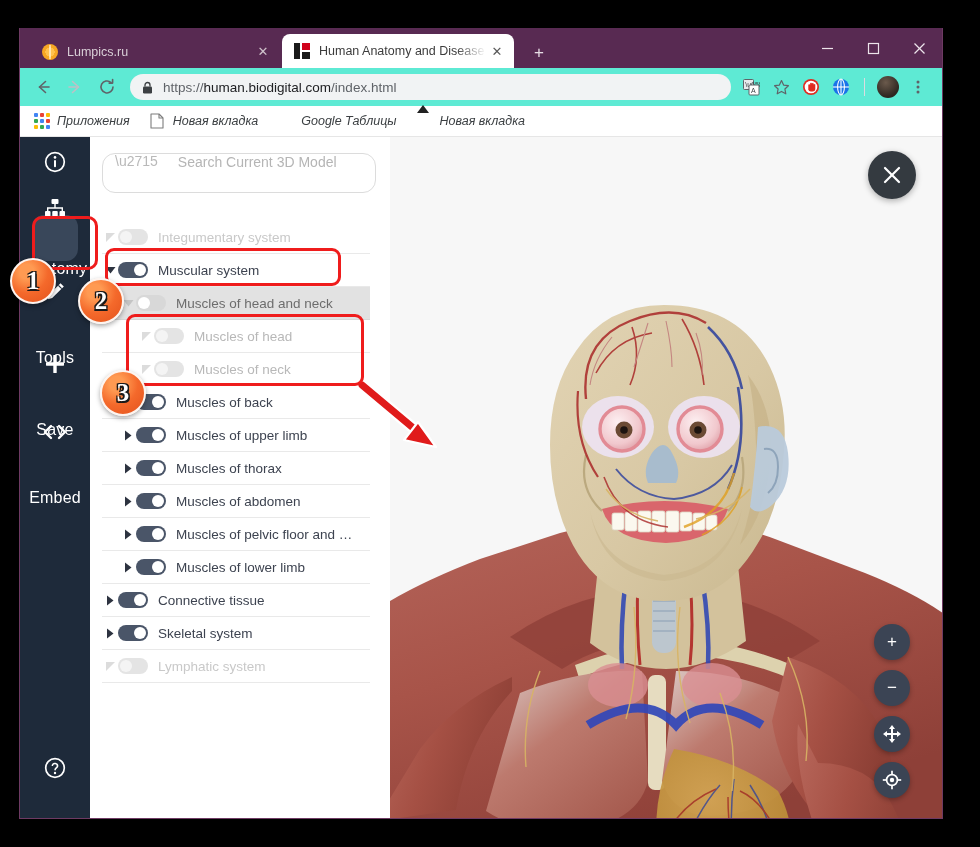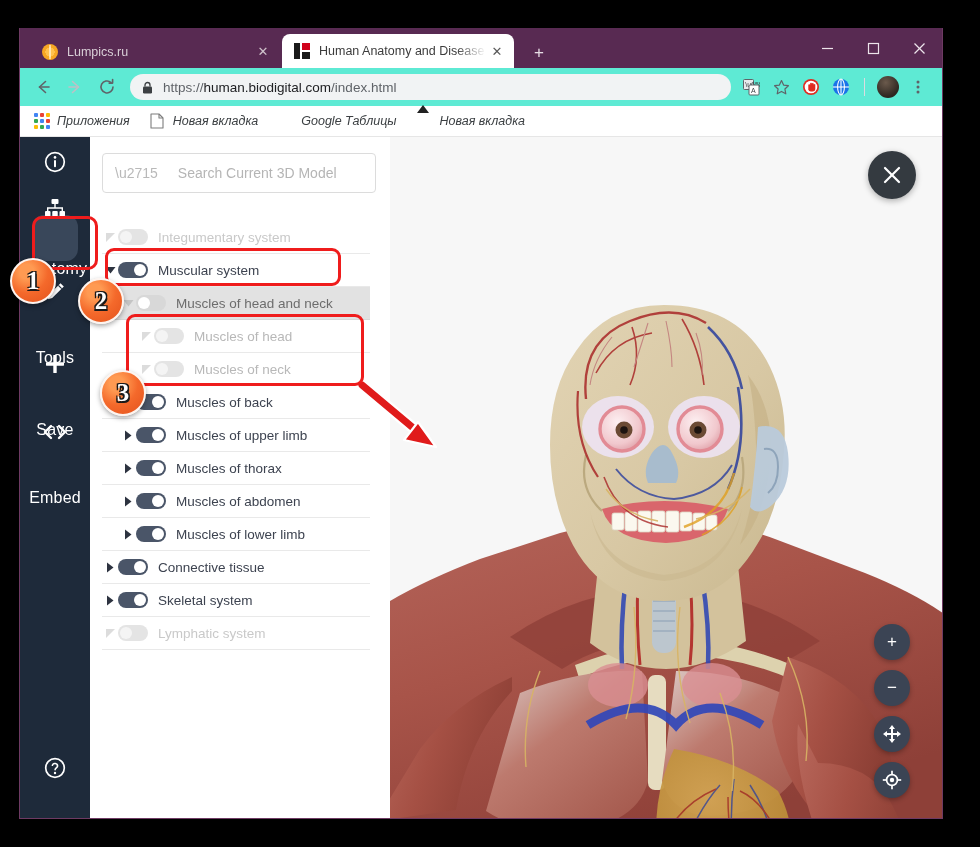--- a/index.html
+++ b/index.html
@@ -105,21 +105,21 @@
   .rail-label{font-size:16px;font-weight:normal;letter-spacing:.2px;margin-top:40px;}
   .rail-glyph{display:flex;align-items:center;justify-content:center;height:26px;}
   .rail-item.selected .rail-box{
     width:46px;height:46px;border-radius:12px;background:#39475a;
     display:flex;flex-direction:column;align-items:center;justify-content:center;gap:2px;
   }
 
   .panel{width:300px;flex:0 0 300px;background:#fff;position:relative;}
   .searchwrap{padding:16px 14px 0 12px;}
   .searchbox{
-    height:38px;border:1px solid #dcdcdc;border-radius:4px;display:flex;align-items:center;
+    height:38px;border:1px solid #dcdcdc;border-radius:13px;display:flex;align-items:flex-start;
     padding:0 12px;gap:12px;background:#fff;
   }
   .search-x{color:#b9b9b9;font-size:14px;line-height:1;}
   .search-ph{color:#b5b5b5;font-size:14px;margin-left:8px;}
 
   .tree{position:absolute;left:12px;top:84px;width:268px;}
   .row{
     height:33px;display:flex;align-items:center;border-bottom:1px solid #e9e9e9;
     font-size:13.5px;color:#3d4350;box-sizing:border-box;position:relative;
   }
@@ -512,20 +512,31 @@
               <svg width="8" height="11" viewBox="0 0 8 11">
                 <path d="M1 0.5 L7.5 5.5 L1 10.5 Z" fill="#2d3340"></path>
               </svg>
             </span>
           <span class="tg on">
               <i></i>
             </span>
           <span class="lbl">Muscles of abdomen</span>
         </div>
 
+        <div class="row indent1">
+          <span class="caret">
+              <svg width="8" height="11" viewBox="0 0 8 11">
+                <path d="M1 0.5 L7.5 5.5 L1 10.5 Z" fill="#2d3340"></path>
+              </svg>
+            </span>
+          <span class="tg on">
+              <i></i>
+            </span>
+          <span class="lbl">Muscles of pelvic floor and …</span>
+        </div>
 
         <div class="row indent1">
           <span class="caret">
               <svg width="8" height="11" viewBox="0 0 8 11">
                 <path d="M1 0.5 L7.5 5.5 L1 10.5 Z" fill="#2d3340"></path>
               </svg>
             </span>
           <span class="tg on">
               <i></i>
             </span>

